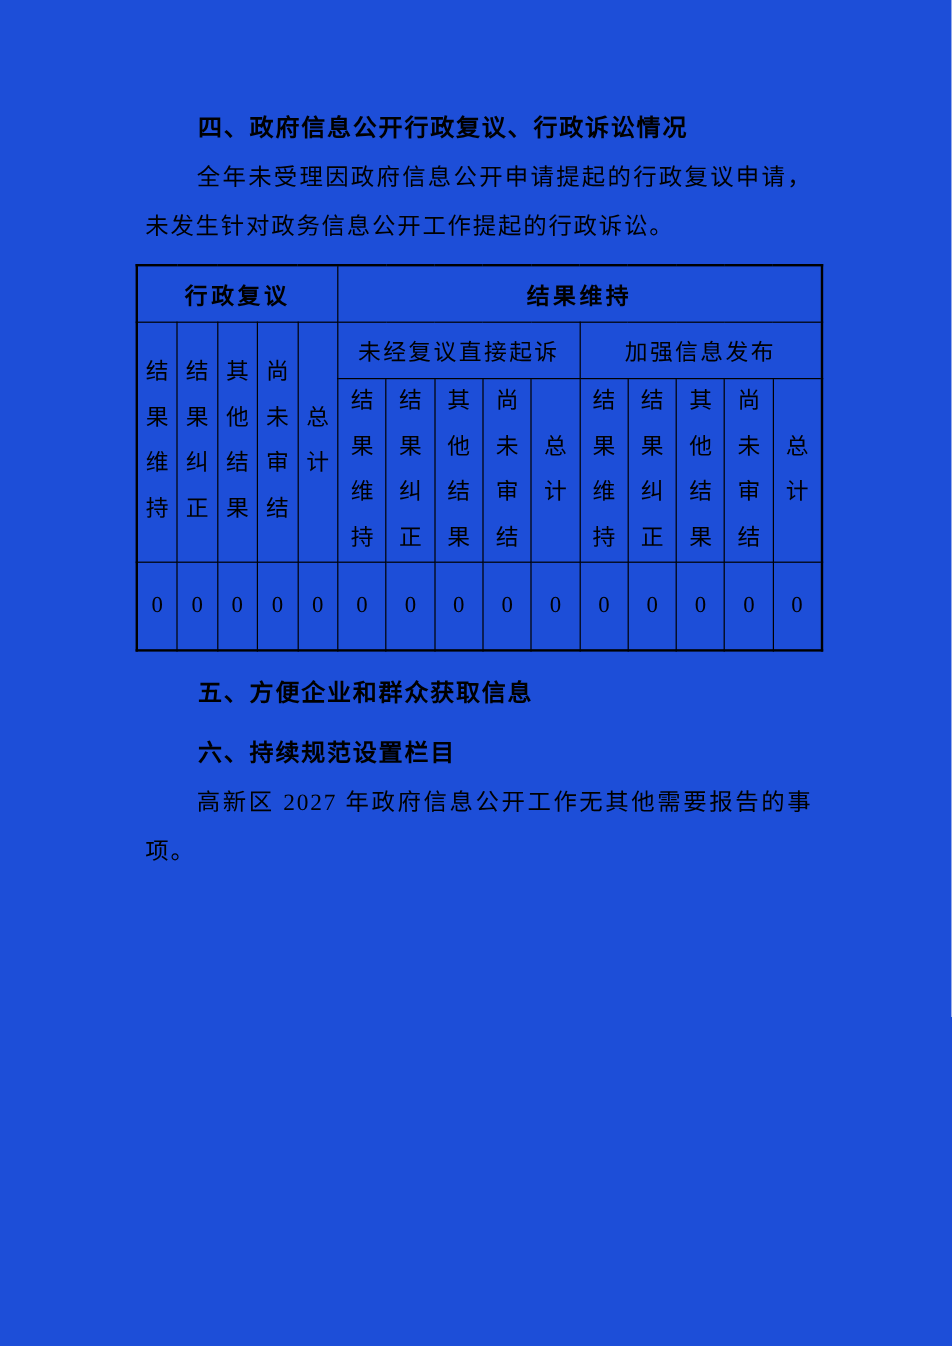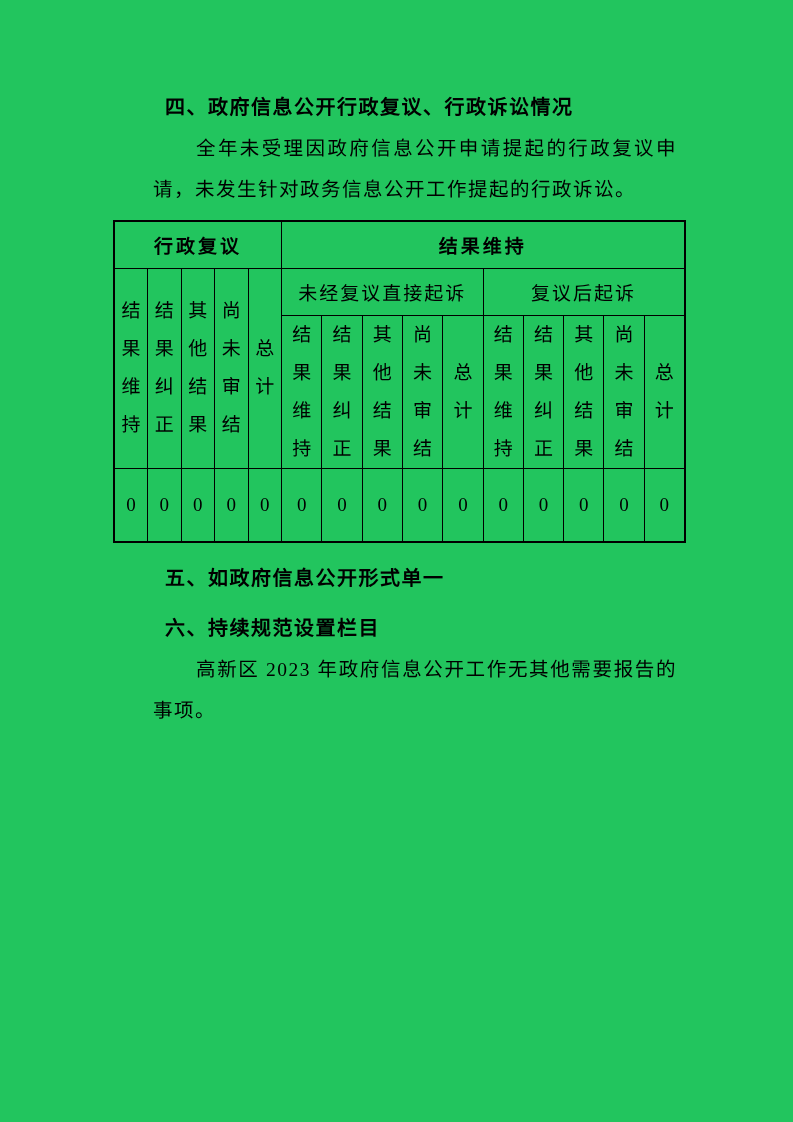--- a/index.html
+++ b/index.html
@@ -1,21 +1,21 @@
 <!DOCTYPE html>
 <html lang="zh-CN"><head>
 <meta charset="utf-8">
 <style>
   * { margin: 0; padding: 0; box-sizing: border-box; }
   html, body { background: #ffffff; }
   .page {
     position: relative;
     width: 793px;
     height: 1122px;
-    background: #22c55e;
+    background: #1d4ed8;
     color: #000000;
     padding: 92px 110px 0 113px;
     overflow: hidden;
   }
   .heading {
     font-family: "Liberation Sans", "DejaVu Sans", sans-serif;
     font-weight: bold;
     font-size: 20px;
     line-height: 30px;
     letter-spacing: 1.5px;
@@ -25,21 +25,20 @@
   .para {
     font-family: "Liberation Serif", "DejaVu Serif", serif;
     font-size: 19.5px;
     line-height: 41px;
     letter-spacing: 1.5px;
     text-align: justify;
     text-indent: 43px;
     padding: 0 6px 0 8px;
     margin-top: 8px;
     color: #000000;
-    margin-left: 32px;
   }
   .heading + .para { margin-top: 6px; }
 
   table.stats-table {
     width: 570px;
     table-layout: fixed;
     border-collapse: collapse;
     border: 2px solid #000000;
     margin-top: 10px;
     font-family: "Liberation Serif", "DejaVu Serif", serif;
@@ -121,21 +120,21 @@
         <th rowspan="2">
             <div class="vtext">其他结果</div>
           </th>
         <th rowspan="2">
             <div class="vtext">尚未审结</div>
           </th>
         <th rowspan="2">
             <div class="vtext">总计</div>
           </th>
         <th colspan="5" class="subgroup">未经复议直接起诉</th>
-        <th colspan="5" class="subgroup">复议后起诉</th>
+        <th colspan="5" class="subgroup">加强信息发布</th>
       </tr>
       <tr class="r3">
         <th>
             <div class="vtext">结果维持</div>
           </th>
         <th>
             <div class="vtext">结果纠正</div>
           </th>
         <th>
             <div class="vtext">其他结果</div>
@@ -175,18 +174,18 @@
         <td>0</td>
         <td>0</td>
         <td>0</td>
         <td>0</td>
         <td>0</td>
         <td>0</td>
       </tr>
     </tbody>
   </table>
 
-  <h2 class="heading sec5-heading">五、如政府信息公开形式单一</h2>
+  <h2 class="heading sec5-heading">五、方便企业和群众获取信息</h2>
 
   <h2 class="heading sec6-heading">六、持续规范设置栏目</h2>
-  <p class="para">高新区 2023 年政府信息公开工作无其他需要报告的事项。</p>
+  <p class="para">高新区 2027 年政府信息公开工作无其他需要报告的事项。</p>
 
 </div>
 
 </body></html>

